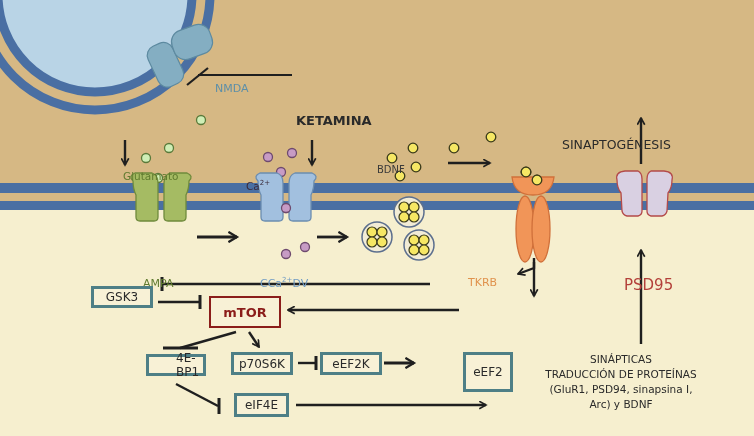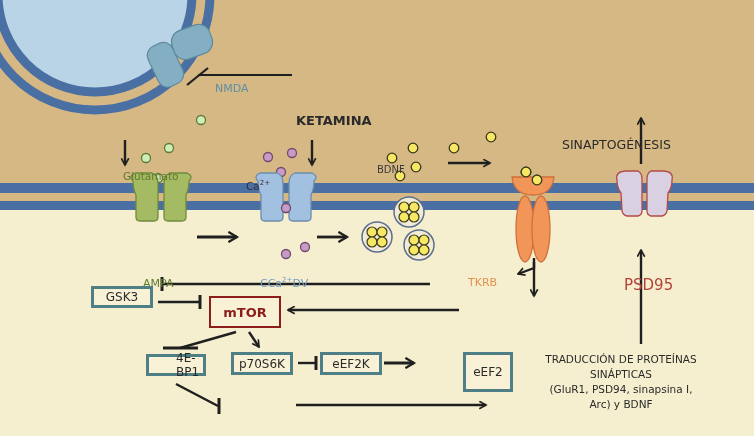--- a/index.html
+++ b/index.html
@@ -183,20 +183,21 @@
 <span class="lbl" style="left:260px;top:232px;font-size:11px;color:#6f9bc4;"><span>CCa</span><sup style="font-size:7px;">2+</sup><span>DV</span></span>
 <span class="lbl" style="left:468px;top:232px;font-size:11px;color:#e0934e;">TKRB</span>
 <span class="lbl" style="left:624px;top:233px;font-size:15px;color:#b3403a;">PSD95</span>
 
 <div class="box" style="left:91px;top:286px;width:62px;height:22px;">GSK3</div>
 <div class="box mtor" style="left:209px;top:296px;width:72px;height:32px;">mTOR</div>
 <div class="box" style="left:146px;top:354px;width:60px;height:22px;padding-left:27px;">4E-BP1</div>
 <div class="box" style="left:231px;top:352px;width:62px;height:23px;">p70S6K</div>
 <div class="box" style="left:320px;top:352px;width:62px;height:23px;">eEF2K</div>
 <div class="box" style="left:428px;top:352px;width:50px;height:40px;margin-left:35px;">eEF2</div>
+<div class="box" style="left:234px;top:393px;width:55px;height:24px;">eIF4E</div>
 
 <div class="trad">
+  <div>SINÁPTICAS</div>
   <div>TRADUCCIÓN DE PROTEÍNAS</div>
-  <div>SINÁPTICAS</div>
   <div>(GluR1, PSD94, sinapsina I,</div>
   <div>Arc) y BDNF</div>
 </div>
 </div>
 
 </body></html>

